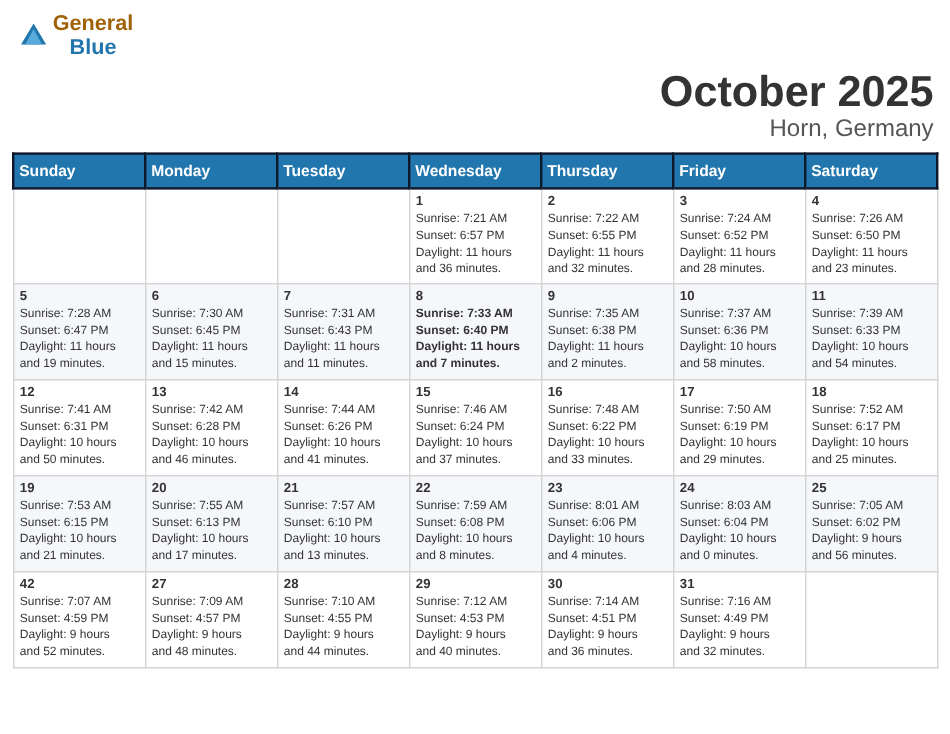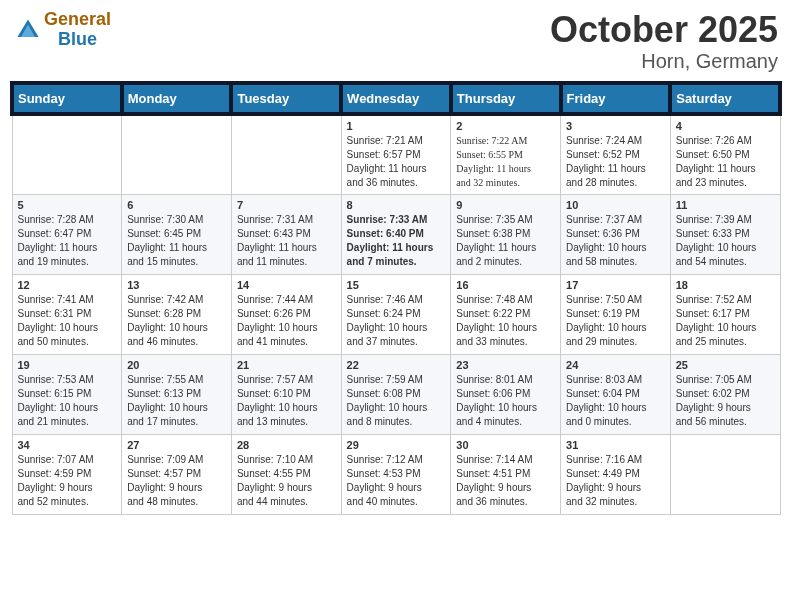--- a/index.html
+++ b/index.html
@@ -43,38 +43,39 @@
       margin-right: 2px;
     }
     .title-block {
       text-align: right;
     }
     .month-title {
       font-size: 36px;
       font-weight: bold;
       color: #333;
       line-height: 1.1;
+      margin-top: 46px;
     }
     .location {
       font-size: 20px;
       color: #555;
     }
     .calendar {
       width: 100%;
       border-collapse: collapse;
       border: 1px solid #ccc;
     }
     .calendar th {
       background-color: #2176ae;
       color: #fff;
       font-size: 13px;
       font-weight: bold;
       padding: 6px 4px;
       text-align: left;
-      border: 4px solid #0f172a;
+      border: 2px solid #0f172a;
     }
     .calendar td {
       vertical-align: top;
       border: 1px solid #ccc;
       padding: 4px 5px;
       font-size: 10.5px;
       color: #333;
       width: calc(100% / 7);
       min-height: 80px;
       height: 80px;
@@ -139,21 +140,21 @@
         <td class="empty"></td>
         <td>
           <span class="day-num">1</span>
           <div class="day-info" style="white-space: pre-line;">Sunrise: 7:21 AM
 Sunset: 6:57 PM
 Daylight: 11 hours
 and 36 minutes.</div>
         </td>
         <td>
           <span class="day-num">2</span>
-          <div class="day-info" style="white-space: pre-line; font-family: Liberation Serif, serif;">Sunrise: 7:22 AM
+          <div class="day-info" style="white-space: pre-line;">Sunrise: 7:22 AM
 Sunset: 6:55 PM
 Daylight: 11 hours
 and 32 minutes.</div>
         </td>
         <td>
           <span class="day-num">3</span>
           <div class="day-info" style="white-space: pre-line;">Sunrise: 7:24 AM
 Sunset: 6:52 PM
 Daylight: 11 hours
 and 28 minutes.</div>
@@ -314,21 +315,21 @@
         <td>
           <span class="day-num">25</span>
           <div class="day-info" style="white-space: pre-line;">Sunrise: 7:05 AM
 Sunset: 6:02 PM
 Daylight: 9 hours
 and 56 minutes.</div>
         </td>
       </tr>
       <tr>
         <td>
-          <span class="day-num">34</span>
+          <span class="day-num">42</span>
           <div class="day-info" style="white-space: pre-line;">Sunrise: 7:07 AM
 Sunset: 4:59 PM
 Daylight: 9 hours
 and 52 minutes.</div>
         </td>
         <td>
           <span class="day-num">27</span>
           <div class="day-info" style="white-space: pre-line;">Sunrise: 7:09 AM
 Sunset: 4:57 PM
 Daylight: 9 hours

